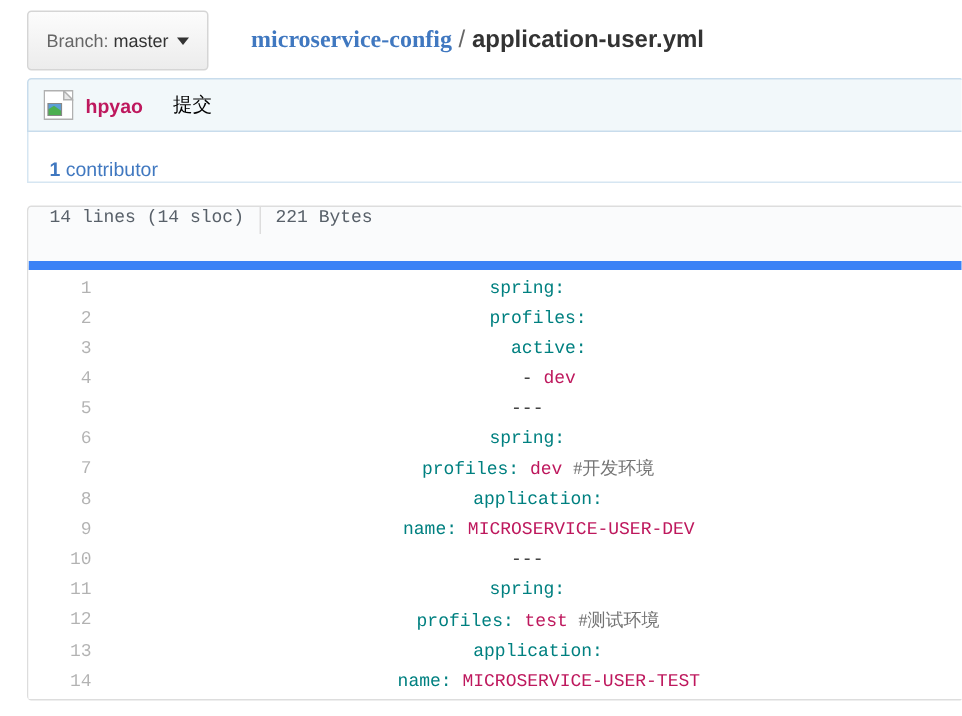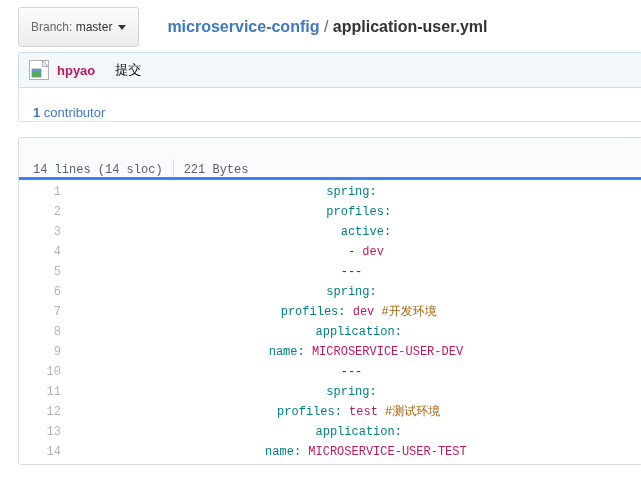--- a/index.html
+++ b/index.html
@@ -20,21 +20,21 @@
     white-space: pre;
     text-align: center;
   }
   .branch-btn .branch-name { font-weight: normal; color: #333; }
   .caret {
     display: inline-block; width: 0; height: 0; margin-left: 6px;
     border-left: 4px solid transparent; border-right: 4px solid transparent;
     border-top: 5px solid #333;
   }
   .breadcrumb { margin-left: 28px; font-size: 16px; white-space: pre; }
-  .breadcrumb a { color: #4078c0; text-decoration: none; font-weight: 600; cursor: pointer; }
+  .breadcrumb a { color: #4078c0; text-decoration: none; font-weight: 600; cursor: pointer; font-family: Liberation Serif, serif; }
   .breadcrumb .sep { color: #666; font-weight: 400; }
   .breadcrumb .final-path { font-weight: 600; color: #333; }
 
   
   .commit-tease {
     margin: 12px -2px 0 18px; height: 36px;
     background: #f2f8fa;
     border: 1px solid #c8dcec;
     border-radius: 3px 3px 0 0;
     display: flex; align-items: center; padding: 0 10px;
@@ -54,23 +54,23 @@
   }
   .participation a { color: #4078c0; text-decoration: none; cursor: pointer; white-space: pre; margin-top: 16px; }
   .participation .num { font-weight: bold; }
 
   
   .file-box {
     margin: 15px -2px 0 18px;
     border: 1px solid #ddd; border-radius: 3px;
   }
   .file-header {
-    height: 42px; background: #fafbfc; border-bottom: 3px solid #3b82f6;
+    height: 42px; background: #fafbfc; border-bottom: 6px solid #3b82f6;
     border-radius: 3px 3px 0 0;
-    display: flex; align-items: flex-end; padding: 0 14px;
+    display: flex; align-items: flex-start; padding: 0 14px;
     font-family: "Liberation Mono", monospace;
     font-size: 12px; color: #586069;
   }
   .vdivider {
     display: inline-block; width: 1px; height: 18px; background: #ddd;
     margin: 0 10px;
   }
   
   .blob-wrapper { padding: 2px 0; background: #fff; }
   table.code-table { border-spacing: 0; border-collapse: collapse; width: 100%; }
@@ -79,21 +79,21 @@
     font-size: 12px; line-height: 20px; vertical-align: top;
   }
   td.ln {
     width: 42px; min-width: 42px; text-align: right; padding-right: 10px;
     color: rgba(0,0,0,0.3); cursor: pointer; user-select: none;
   }
   td.cd { padding-left: 27px; white-space: pre; color: #333; text-align: center; }
   .tok-key { color: #008080; }
   .tok-val { color: #be185d; }
   .tok-plain { color: #333333; }
-  .tok-comment { color: #a16207; }
+  .tok-comment { color: #737373; font-family: Liberation Serif, serif; }
 </style>
 </head>
 <body>
 
 <div class="topbar">
   <button class="branch-btn"><span>Branch: </span><span class="branch-name">master</span><span class="caret"></span></button>
   <div class="breadcrumb"><a>microservice-config</a><span class="sep"> / </span><span class="final-path">application-user.yml</span></div>
 </div>
 
 <div class="commit-tease">

